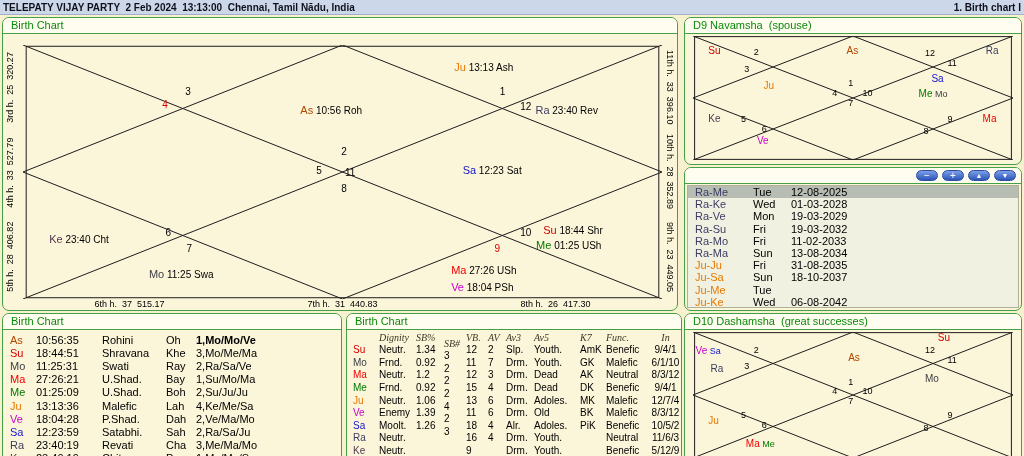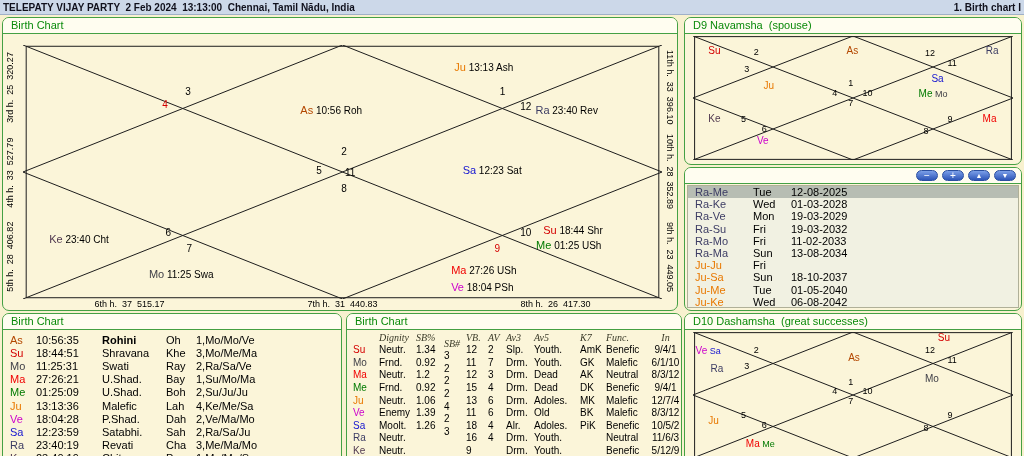--- a/index.html
+++ b/index.html
@@ -171,33 +171,33 @@
     </div>
   </div>
   <div class="panel-body">
     <div class="vim-table">
         <div class="drow sel"><span class="dperiod" style="color: rgb(60, 60, 100);">Ra-Me</span><span class="dday" style="color: rgb(0, 0, 0);">Tue</span><span class="ddate" style="color: rgb(0, 0, 0);">12-08-2025</span></div>
         <div class="drow"><span class="dperiod" style="color: rgb(60, 60, 100);">Ra-Ke</span><span class="dday" style="color: rgb(0, 0, 0);">Wed</span><span class="ddate" style="color: rgb(0, 0, 0);">01-03-2028</span></div>
         <div class="drow"><span class="dperiod" style="color: rgb(60, 60, 100);">Ra-Ve</span><span class="dday" style="color: rgb(0, 0, 0);">Mon</span><span class="ddate" style="color: rgb(0, 0, 0);">19-03-2029</span></div>
         <div class="drow"><span class="dperiod" style="color: rgb(60, 60, 100);">Ra-Su</span><span class="dday" style="color: rgb(0, 0, 0);">Fri</span><span class="ddate" style="color: rgb(0, 0, 0);">19-03-2032</span></div>
         <div class="drow"><span class="dperiod" style="color: rgb(60, 60, 100);">Ra-Mo</span><span class="dday" style="color: rgb(0, 0, 0);">Fri</span><span class="ddate" style="color: rgb(0, 0, 0);">11-02-2033</span></div>
         <div class="drow"><span class="dperiod" style="color: rgb(60, 60, 100);">Ra-Ma</span><span class="dday" style="color: rgb(0, 0, 0);">Sun</span><span class="ddate" style="color: rgb(0, 0, 0);">13-08-2034</span></div>
-        <div class="drow"><span class="dperiod" style="color: rgb(232, 120, 0);">Ju-Ju</span><span class="dday" style="color: rgb(0, 0, 0);">Fri</span></div>
+        <div class="drow"><span class="dperiod" style="color: rgb(232, 120, 0);">Ju-Ju</span><span class="dday" style="color: rgb(0, 0, 0);">Fri</span><span class="ddate" style="color: rgb(0, 0, 0);">31-08-2035</span></div>
         <div class="drow"><span class="dperiod" style="color: rgb(232, 120, 0);">Ju-Sa</span><span class="dday" style="color: rgb(0, 0, 0);">Sun</span><span class="ddate" style="color: rgb(0, 0, 0);">18-10-2037</span></div>
-        <div class="drow"><span class="dperiod" style="color: rgb(232, 120, 0);">Ju-Me</span><span class="dday" style="color: rgb(0, 0, 0);">Tue</span><span class="ddate" style="color: rgb(0, 0, 0);">01-05-2040</span></div>
+        <div class="drow"><span class="dperiod" style="color: rgb(232, 120, 0);">Ju-Me</span><span class="dday" style="color: rgb(0, 0, 0);">Tue</span></div>
         <div class="drow"><span class="dperiod" style="color: rgb(232, 120, 0);">Ju-Ke</span><span class="dday" style="color: rgb(0, 0, 0);">Wed</span><span class="ddate" style="color: rgb(0, 0, 0);">06-08-2042</span></div>
       </div>
   </div>
 </div>
 
 <div class="panel" id="panel-pos">
   <div class="panel-header">Birth Chart</div>
   <div class="panel-body">
     <div class="pos-table">
-        <div class="prow"><span class="cpl" style="color: rgb(179, 71, 0);">As</span><span class="clong" style="color: rgb(0, 0, 0);">10:56:35</span><span class="cnak" style="color: rgb(0, 0, 0); font-weight: bold;">Rohini</span><span class="csyl" style="color: rgb(0, 0, 0);">Oh</span><span class="cpada" style="color: rgb(0, 0, 0);">1,Mo/Mo/Ve</span></div>
+        <div class="prow"><span class="cpl" style="color: rgb(179, 71, 0);">As</span><span class="clong" style="color: rgb(0, 0, 0);">10:56:35</span><span class="cnak" style="color: rgb(0, 0, 0);">Rohini</span><span class="csyl" style="color: rgb(0, 0, 0);">Oh</span><span class="cpada" style="color: rgb(0, 0, 0); font-weight: bold;">1,Mo/Mo/Ve</span></div>
         <div class="prow"><span class="cpl" style="color: rgb(212, 0, 0);">Su</span><span class="clong" style="color: rgb(0, 0, 0);">18:44:51</span><span class="cnak" style="color: rgb(0, 0, 0);">Shravana</span><span class="csyl" style="color: rgb(0, 0, 0);">Khe</span><span class="cpada" style="color: rgb(0, 0, 0);">3,Mo/Me/Ma</span></div>
         <div class="prow"><span class="cpl" style="color: rgb(64, 64, 72);">Mo</span><span class="clong" style="color: rgb(0, 0, 0);">11:25:31</span><span class="cnak" style="color: rgb(0, 0, 0);">Swati</span><span class="csyl" style="color: rgb(0, 0, 0);">Ray</span><span class="cpada" style="color: rgb(0, 0, 0);">2,Ra/Sa/Ve</span></div>
         <div class="prow"><span class="cpl" style="color: rgb(240, 0, 0);">Ma</span><span class="clong" style="color: rgb(0, 0, 0);">27:26:21</span><span class="cnak" style="color: rgb(0, 0, 0);">U.Shad.</span><span class="csyl" style="color: rgb(0, 0, 0);">Bay</span><span class="cpada" style="color: rgb(0, 0, 0);">1,Su/Mo/Ma</span></div>
         <div class="prow"><span class="cpl" style="color: rgb(0, 122, 0);">Me</span><span class="clong" style="color: rgb(0, 0, 0);">01:25:09</span><span class="cnak" style="color: rgb(0, 0, 0);">U.Shad.</span><span class="csyl" style="color: rgb(0, 0, 0);">Boh</span><span class="cpada" style="color: rgb(0, 0, 0);">2,Su/Ju/Ju</span></div>
         <div class="prow"><span class="cpl" style="color: rgb(232, 120, 0);">Ju</span><span class="clong" style="color: rgb(0, 0, 0);">13:13:36</span><span class="cnak" style="color: rgb(0, 0, 0);">Malefic</span><span class="csyl" style="color: rgb(0, 0, 0);">Lah</span><span class="cpada" style="color: rgb(0, 0, 0);">4,Ke/Me/Sa</span></div>
         <div class="prow"><span class="cpl" style="color: rgb(204, 0, 204);">Ve</span><span class="clong" style="color: rgb(0, 0, 0);">18:04:28</span><span class="cnak" style="color: rgb(0, 0, 0);">P.Shad.</span><span class="csyl" style="color: rgb(0, 0, 0);">Dah</span><span class="cpada" style="color: rgb(0, 0, 0);">2,Ve/Ma/Mo</span></div>
         <div class="prow"><span class="cpl" style="color: rgb(20, 20, 208);">Sa</span><span class="clong" style="color: rgb(0, 0, 0);">12:23:59</span><span class="cnak" style="color: rgb(0, 0, 0);">Satabhi.</span><span class="csyl" style="color: rgb(0, 0, 0);">Sah</span><span class="cpada" style="color: rgb(0, 0, 0);">2,Ra/Sa/Ju</span></div>
         <div class="prow"><span class="cpl" style="color: rgb(60, 60, 100);">Ra</span><span class="clong" style="color: rgb(0, 0, 0);">23:40:19</span><span class="cnak" style="color: rgb(0, 0, 0);">Revati</span><span class="csyl" style="color: rgb(0, 0, 0);">Cha</span><span class="cpada" style="color: rgb(0, 0, 0);">3,Me/Ma/Mo</span></div>
         <div class="prow"><span class="cpl" style="color: rgb(80, 56, 80);">Ke</span><span class="clong" style="color: rgb(0, 0, 0);">23:40:19</span><span class="cnak" style="color: rgb(0, 0, 0);">Chitra</span><span class="csyl" style="color: rgb(0, 0, 0);">Pay</span><span class="cpada" style="color: rgb(0, 0, 0);">1,Ma/Ma/Sa</span></div>
       </div>

